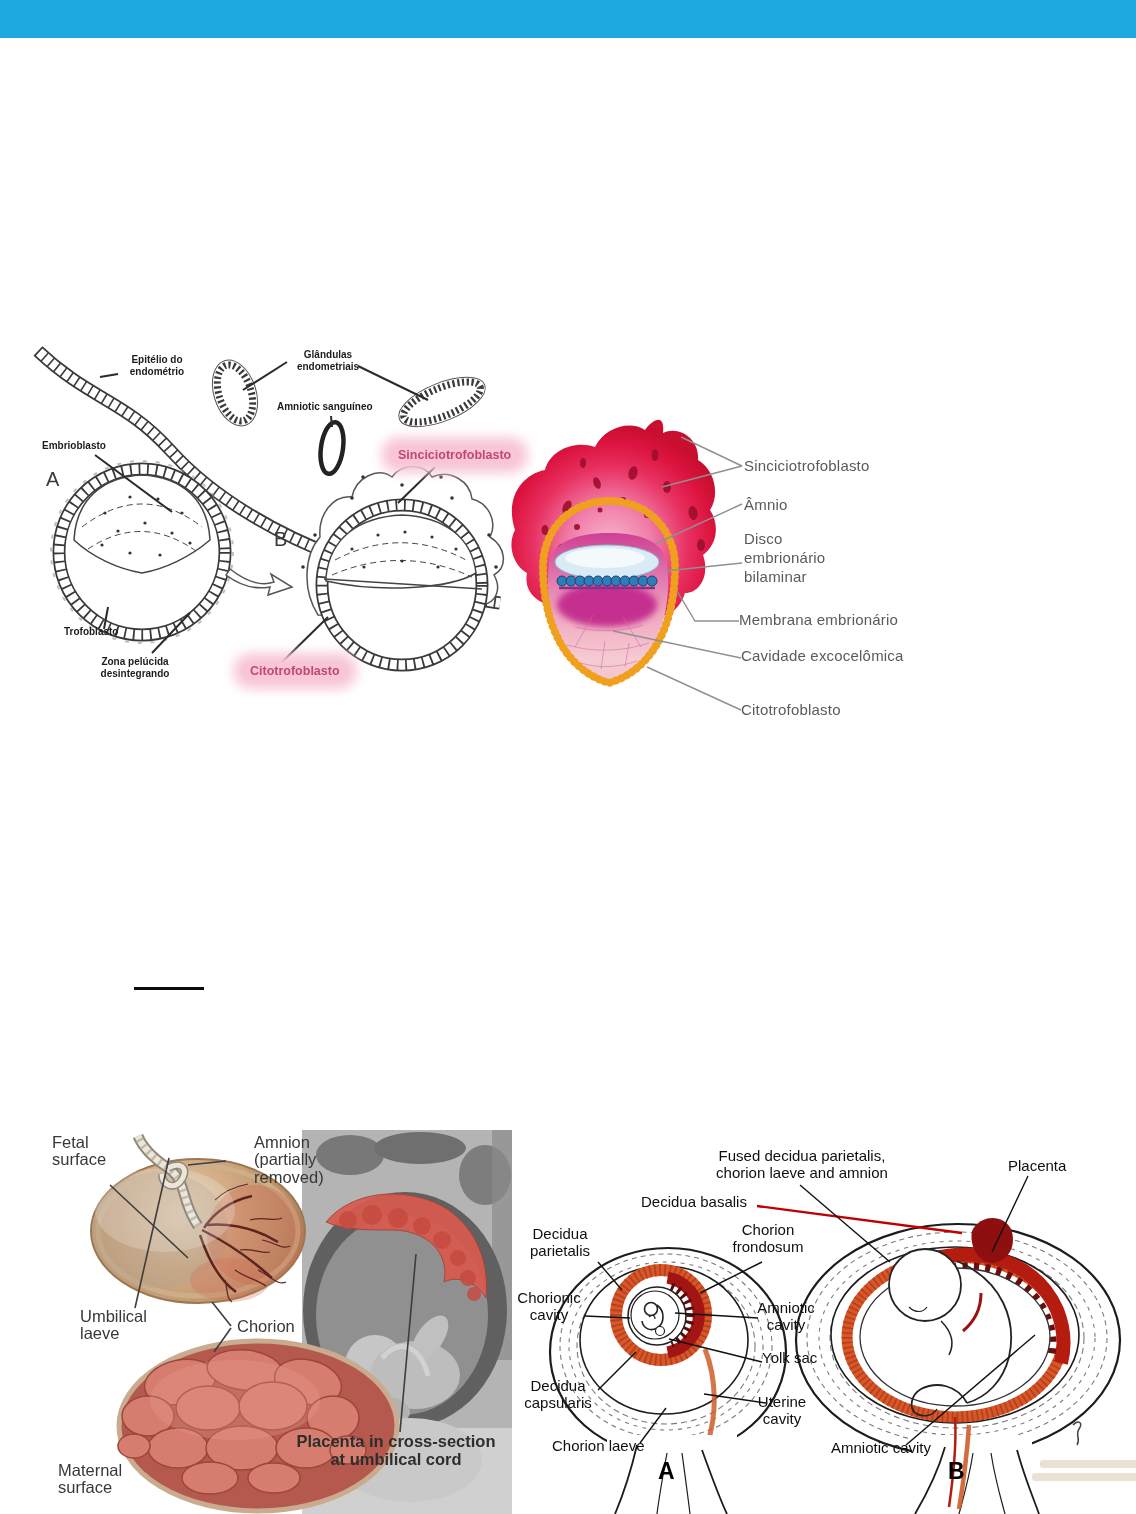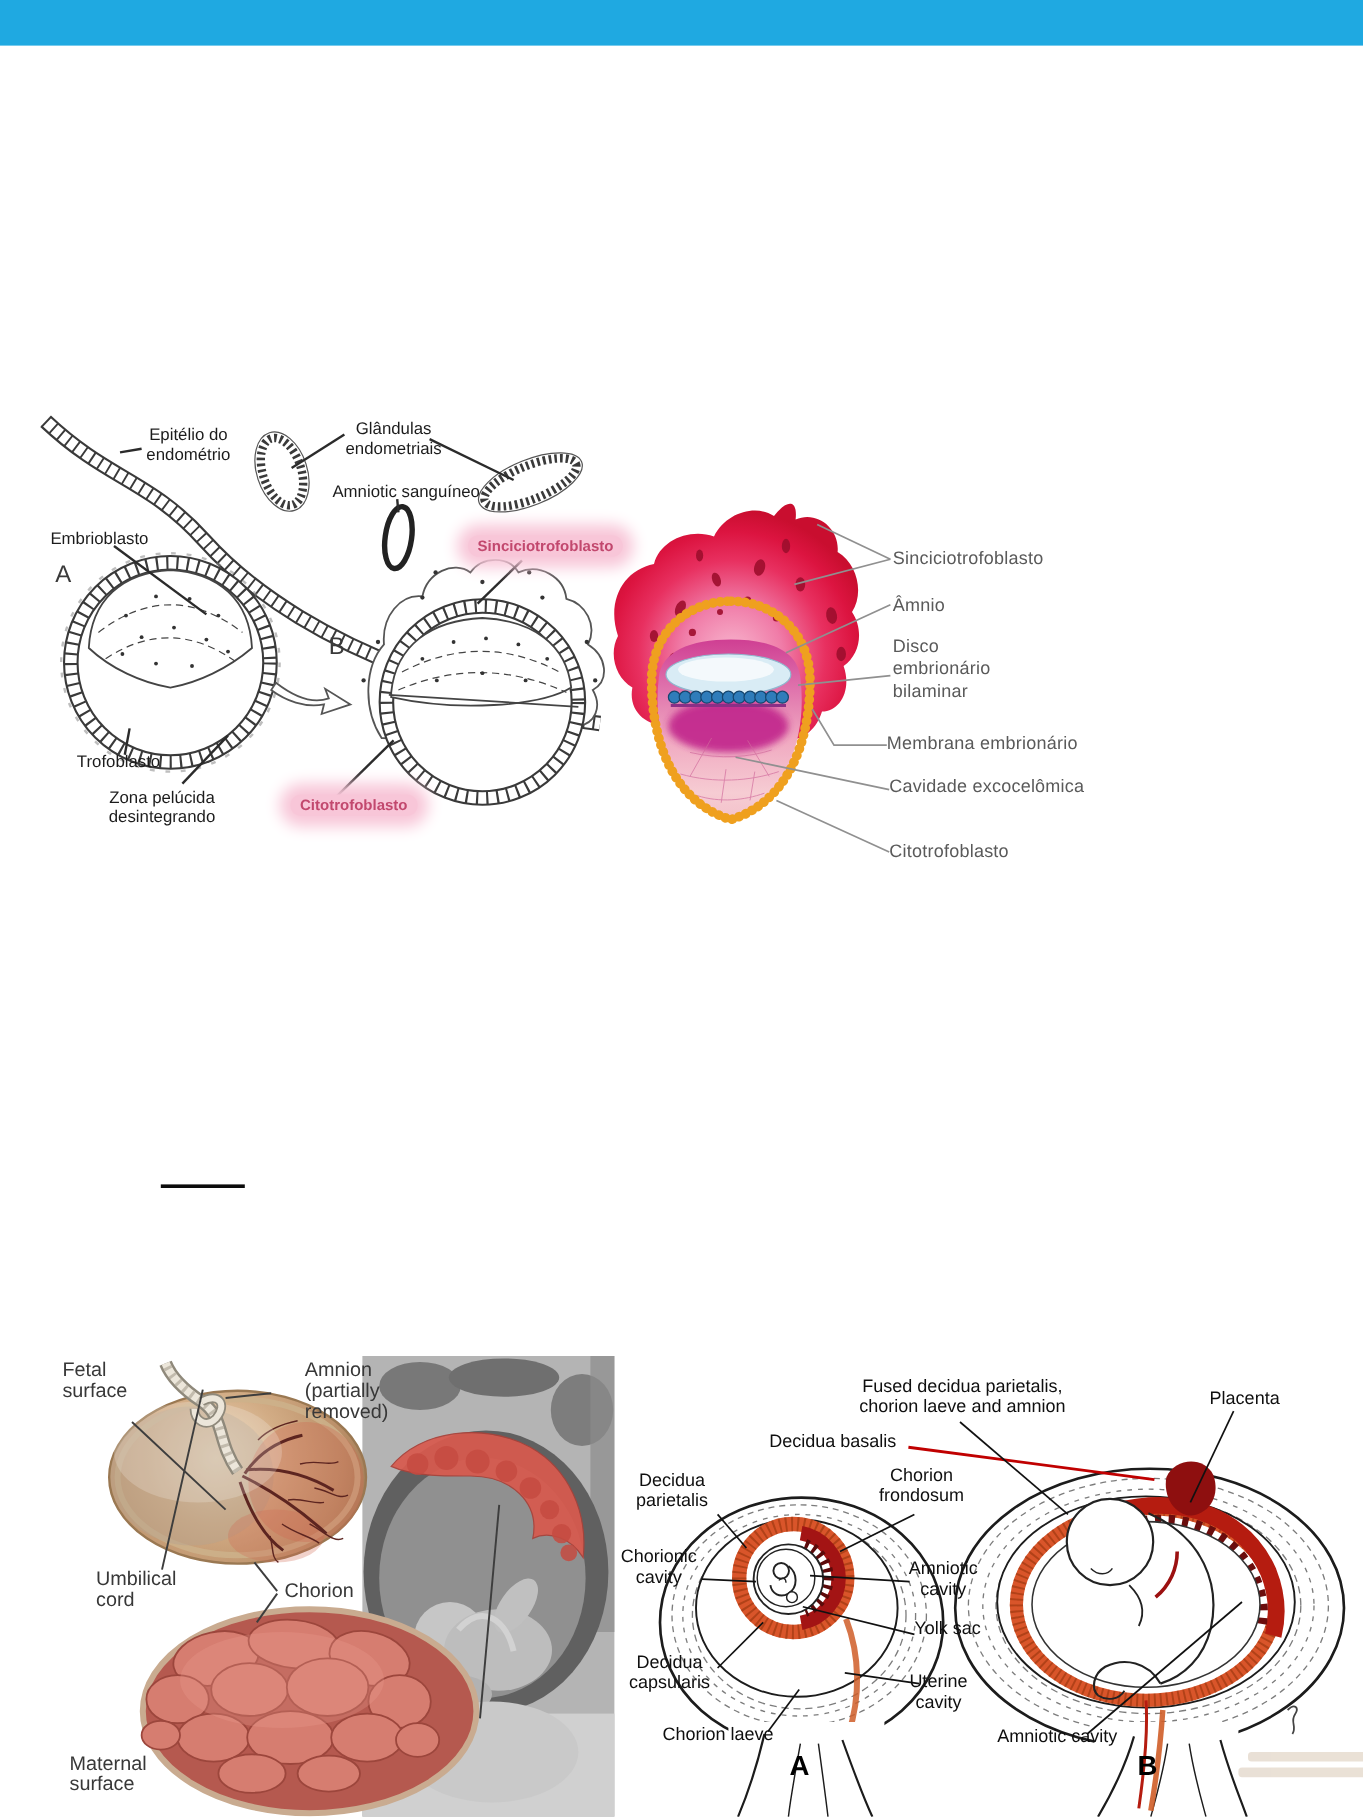--- a/index.html
+++ b/index.html
@@ -4,21 +4,21 @@
 <style>
   html,body{margin:0;padding:0}
   body{width:1136px;height:1514px;position:relative;background:#fff;
        font-family:"Liberation Sans",sans-serif;overflow:hidden}
   .page{position:absolute;inset:0}
   .header-bar{position:absolute;left:0;top:0;width:1136px;height:38px;background:#1fa9e1}
   svg.fig{position:absolute;overflow:visible}
   .divider{position:absolute;left:134px;top:987px;width:70px;height:3px;background:#0b0b0b}
   .lbl{position:absolute;white-space:pre-line}
   .ctr{text-align:center}
-  .f1{font-weight:normal;font-size:14px;line-height:1.15;color:#1c1c1c}
+  .f1{font-weight:bold;font-size:10px;line-height:1.15;color:#1c1c1c}
   .letter1{position:absolute;font-size:20px;color:#3a3a3a}
   .hl{position:absolute;font-weight:bold;font-size:12.5px;color:#c2486e;background:#f8c6d8;
       border-radius:16px;padding:2px 8px;box-shadow:0 0 12px 9px #f8c6d8;white-space:nowrap}
   .f2{font-size:15px;color:#5a5a5a;line-height:1.25;letter-spacing:.2px}
   .f3{font-weight:normal;font-size:16.5px;line-height:1.05;color:#383838}
   .f3c{font-weight:bold;font-size:16.5px;line-height:1.12;color:#2e2e2e;text-align:center}
   .f4{font-size:15px;line-height:1.1;color:#0f0f0f}
   .letter4{position:absolute;font-weight:bold;font-size:23px;color:#000}
 </style>
 </head>
@@ -406,24 +406,26 @@
   <span class="lbl f2" style="left:739px;top:611px">Membrana embrionário</span>
   <span class="lbl f2" style="left:741px;top:647px">Cavidade excocelômica</span>
   <span class="lbl f2" style="left:741px;top:701px">Citotrofoblasto</span>
 
   <span class="lbl f3" style="left:52px;top:1134px">Fetal
 surface</span>
   <span class="lbl f3" style="left:254px;top:1134px">Amnion
 (partially
 removed)</span>
   <span class="lbl f3" style="left:80px;top:1308px">Umbilical
-cord</span>
+laeve</span>
   <span class="lbl f3" style="left:237px;top:1318px">Chorion</span>
   <span class="lbl f3" style="left:58px;top:1462px">Maternal
 surface</span>
+  <span class="lbl f3c" style="left:296px;top:1432px;width:200px">Placenta in cross-section
+at umbilical cord</span>
 
   <span class="lbl f4 ctr" style="left:700px;top:1148px;width:204px">Fused decidua parietalis,
 chorion laeve and amnion</span>
   <span class="lbl f4" style="left:1008px;top:1158px">Placenta</span>
   <span class="lbl f4" style="left:641px;top:1194px">Decidua basalis</span>
   <span class="lbl f4 ctr" style="left:523px;top:1226px;width:74px">Decidua
 parietalis</span>
   <span class="lbl f4 ctr" style="left:726px;top:1222px;width:84px">Chorion
 frondosum</span>
   <span class="lbl f4 ctr" style="left:513px;top:1290px;width:72px">Chorionic

